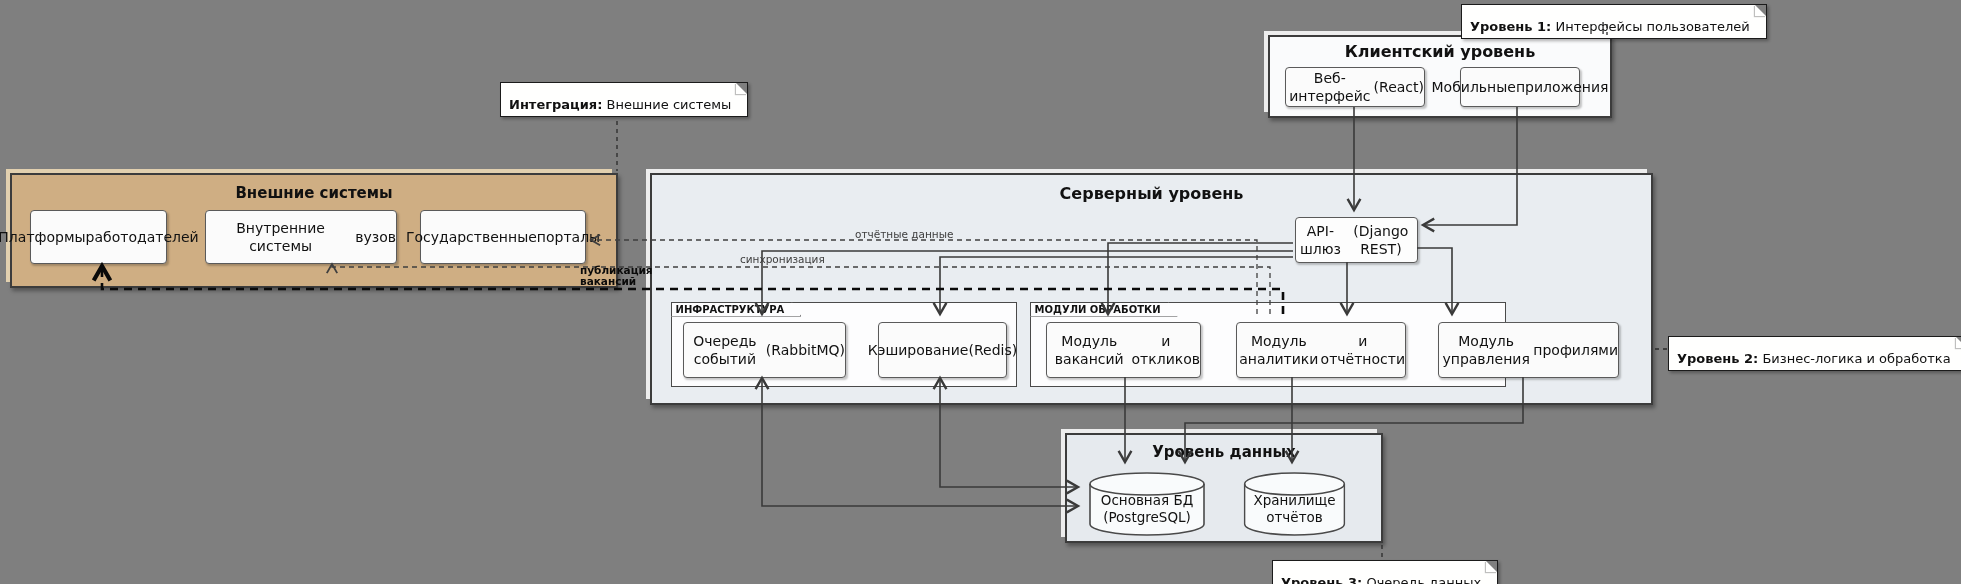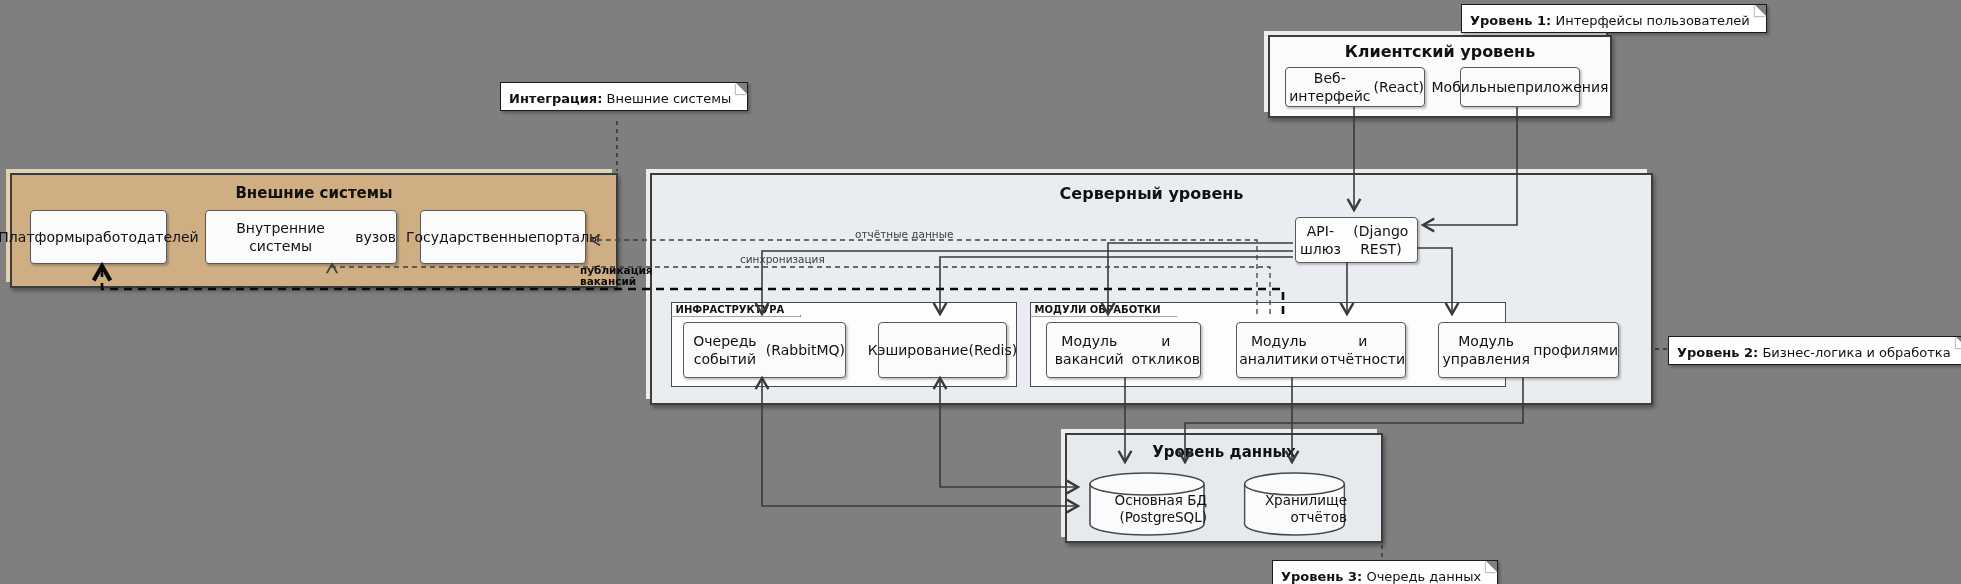--- a/index.html
+++ b/index.html
@@ -17,31 +17,31 @@
         box-sizing:border-box;display:flex;flex-direction:row;align-items:center;
         justify-content:center;text-align:center;font-size:14px;line-height:18px;
         box-shadow:1.5px 2px 2px rgba(0,0,0,.22);}
   
   .pkg{position:absolute;border:1.4px solid #4a4a4a;background:#fdfdfe;box-sizing:border-box;}
   .pkg-tab{position:absolute;top:-1.4px;left:-1.4px;height:15px;background:#fdfdfe;
            border:1.4px solid #4a4a4a;box-sizing:border-box;font-size:10px;font-weight:bold;
            line-height:13px;padding:0 16px 0 4px;white-space:nowrap;
            clip-path:polygon(0 0,calc(100% - 10px) 0,100% 100%,0 100%);}
   
-  .note{position:absolute;background:#fffffe;border:1.4px solid #1b1b1b;padding:8px 16px 3px 8px;
+  .note{position:absolute;background:#fffffe;border:1.4px solid #1b1b1b;padding:14px 16px 3px 8px;
         font-size:13px;line-height:16px;white-space:nowrap;box-sizing:border-box;
         box-shadow:2px 2px 3px rgba(0,0,0,.3);}
   .note::before{content:"";position:absolute;top:0;right:0;width:0;height:0;border-style:solid;
         border-width:0 11px 11px 0;border-color:#7f7f7f #7f7f7f #fffffe #fffffe;
         box-shadow:-1px 1px 1px rgba(0,0,0,.25);}
   .note b{font-weight:bold;}
   
   .cyl{position:absolute;}
   .cyl svg{position:absolute;left:0;top:0;}
-  .cyl .cyl-text{position:absolute;left:0;right:0;top:21px;text-align:right;
+  .cyl .cyl-text{position:absolute;left:0;right:0;top:21px;text-align:center;
                  font-size:13.5px;line-height:17px;}
   
   .lbl{position:absolute;font-size:10.5px;line-height:11px;color:#3d3d3d;text-align:left;}
   .lbl.bold{font-weight:bold;color:#0a0a0a;}
   
   #wires{position:absolute;left:0;top:0;}
 </style>
 </head>
 <body>
 

